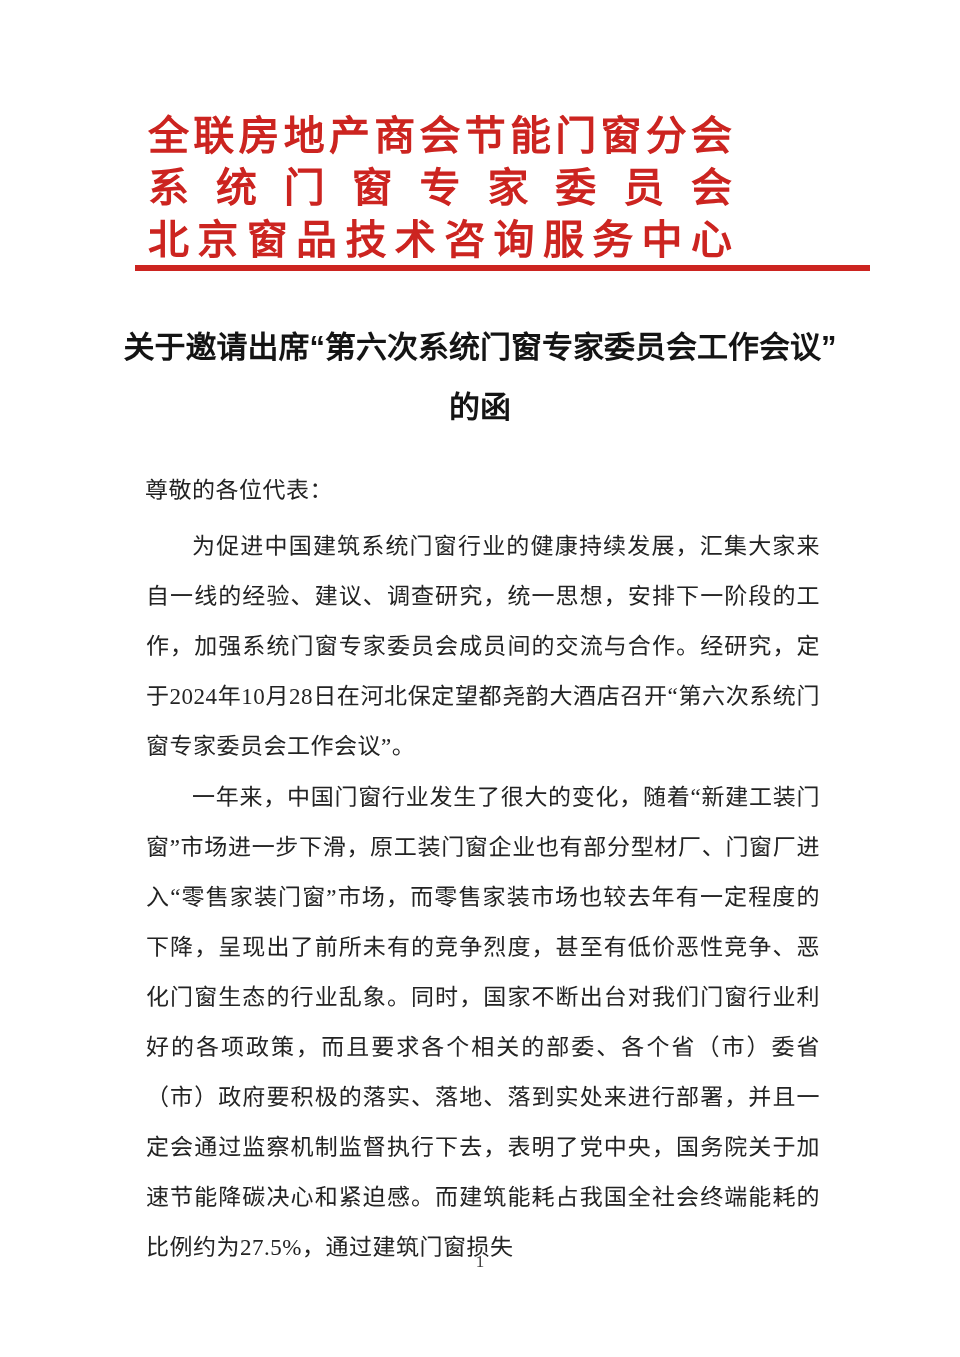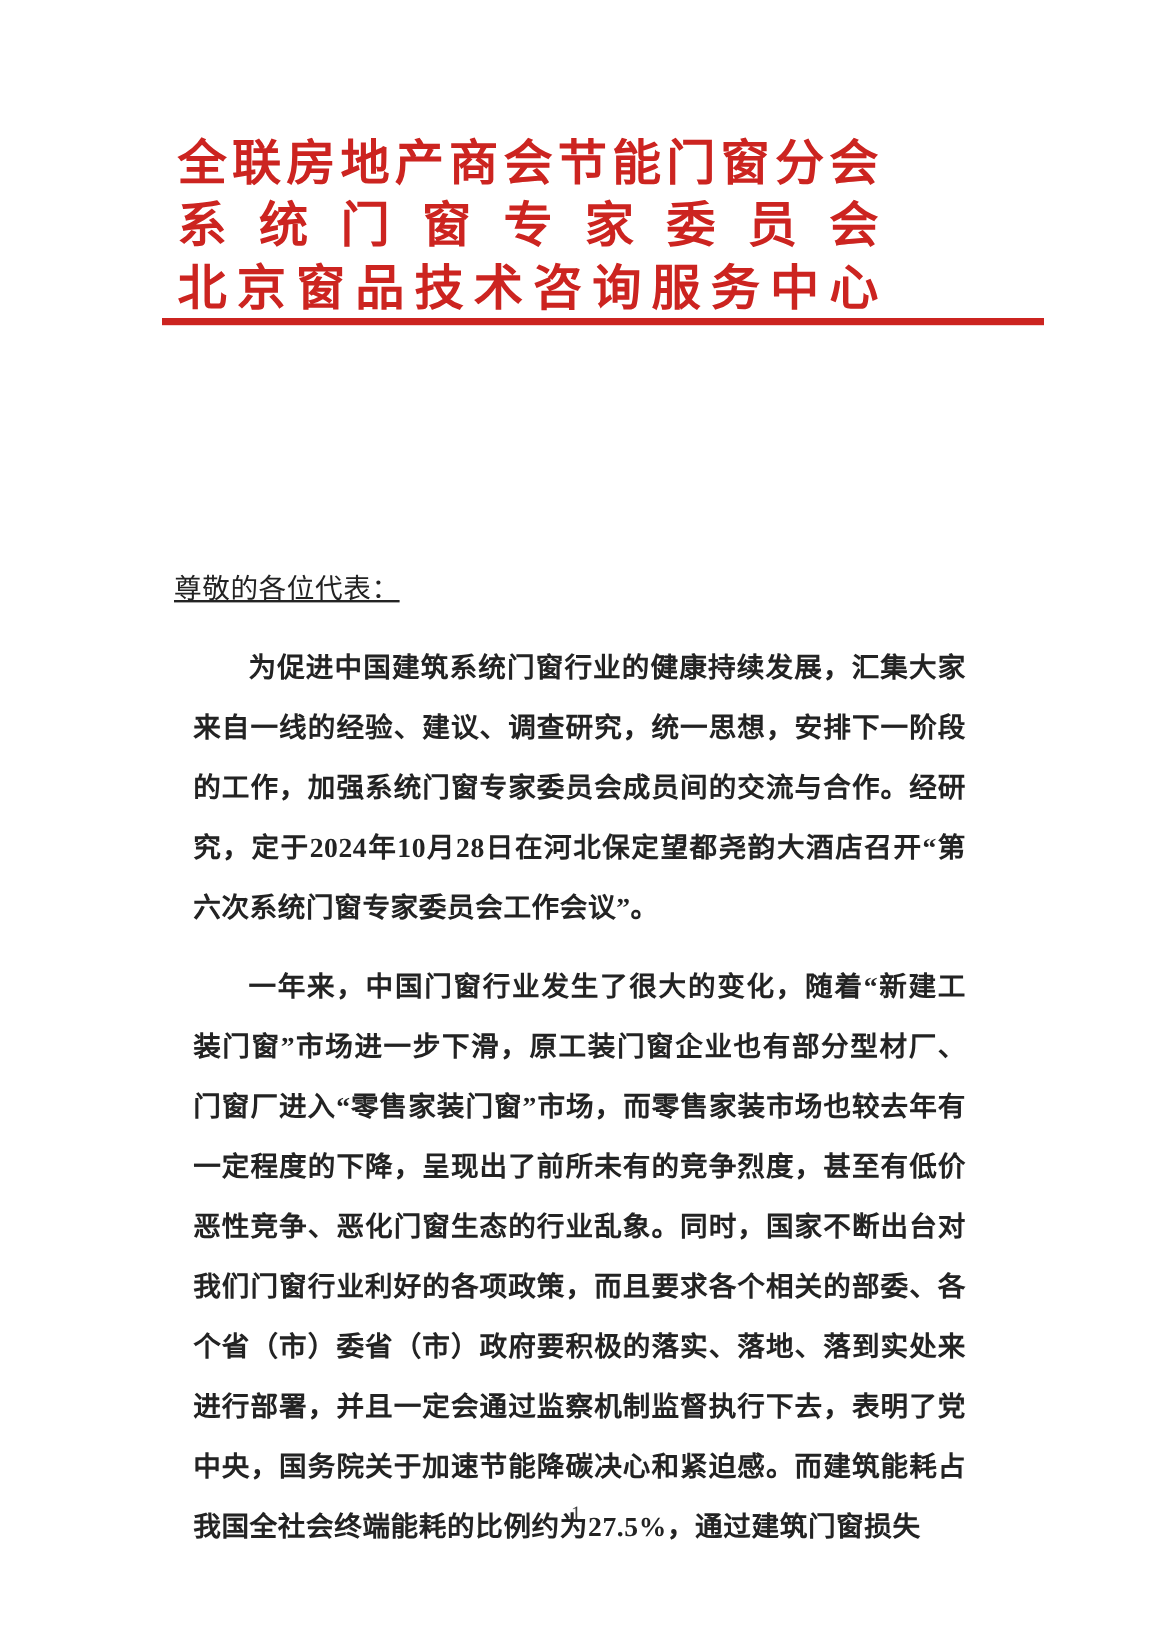--- a/index.html
+++ b/index.html
@@ -79,26 +79,24 @@
     left: 145px;
     width: 676px;
     font-size: 23px;
     line-height: 50px;
     text-align: justify;
     color: #232323;
     letter-spacing: 0.5px;
   }
   .salutation {
     margin: 0 0 6px 0;
-    text-decoration: underline;
   }
   .para {
-    margin: 16px;
+    margin: 1px;
     text-indent: 2em;
-    font-weight: bold;
   }
 
   
   .page-number {
     position: absolute;
     top: 1252px;
     left: 0;
     width: 960px;
     text-align: center;
     font-size: 17px;
@@ -151,20 +149,24 @@
           <span>服</span>
           <span>务</span>
           <span>中</span>
           <span>心</span>
         </div>
     </div>
   </div>
 
   <div class="red-rule"></div>
 
+  <div class="title-block">
+    <div>关于邀请出席“第六次系统门窗专家委员会工作会议”</div>
+    <div>的函</div>
+  </div>
 
   <div class="body-block">
     <p class="salutation">尊敬的各位代表：</p>
     <p class="para">为促进中国建筑系统门窗行业的健康持续发展，汇集大家来自一线的经验、建议、调查研究，统一思想，安排下一阶段的工作，加强系统门窗专家委员会成员间的交流与合作。经研究，定于2024年10月28日在河北保定望都尧韵大酒店召开“第六次系统门窗专家委员会工作会议”。</p>
     <p class="para">一年来，中国门窗行业发生了很大的变化，随着“新建工装门窗”市场进一步下滑，原工装门窗企业也有部分型材厂、门窗厂进入“零售家装门窗”市场，而零售家装市场也较去年有一定程度的下降，呈现出了前所未有的竞争烈度，甚至有低价恶性竞争、恶化门窗生态的行业乱象。同时，国家不断出台对我们门窗行业利好的各项政策，而且要求各个相关的部委、各个省（市）委省（市）政府要积极的落实、落地、落到实处来进行部署，并且一定会通过监察机制监督执行下去，表明了党中央，国务院关于加速节能降碳决心和紧迫感。而建筑能耗占我国全社会终端能耗的比例约为27.5%，通过建筑门窗损失</p>
   </div>
 
   <div class="page-number">1</div>
 
 </div>

